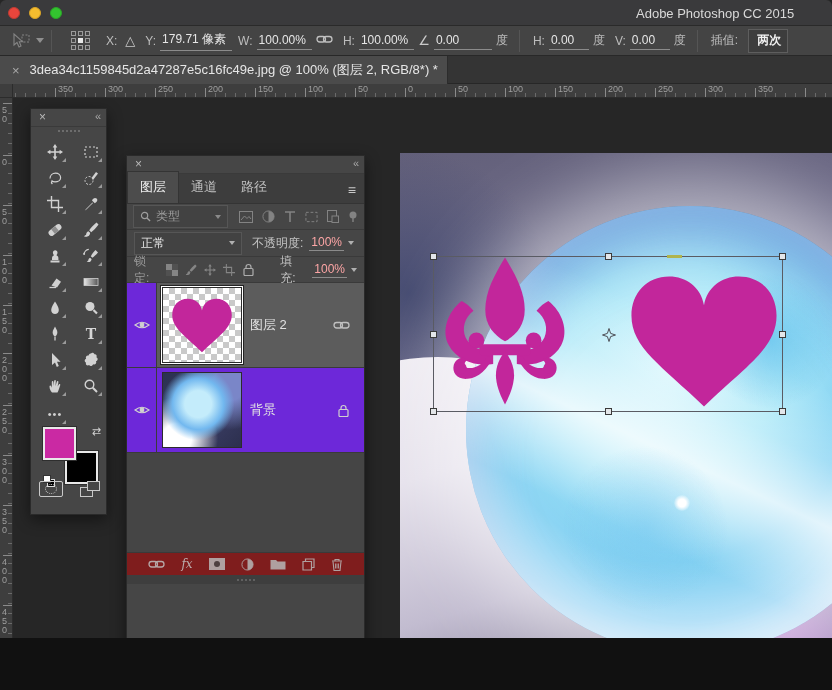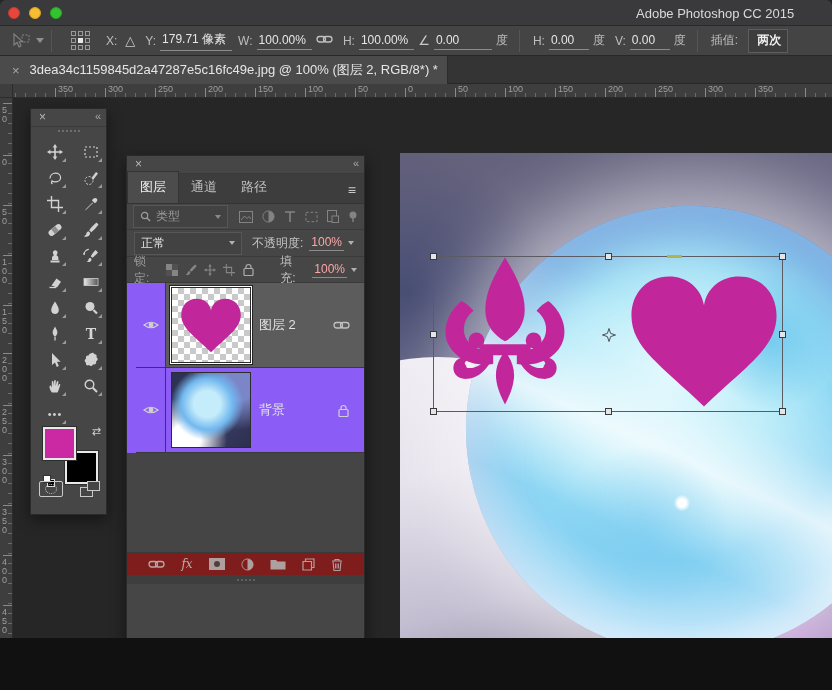--- a/index.html
+++ b/index.html
@@ -144,21 +144,21 @@
   .f-icons svg{opacity:.55;}
   .lp-blend{height:27px;display:flex;align-items:center;padding:0 7px;font-size:12px;color:#c3c3c3;border-bottom:1px solid #3a3a3a;}
   .blend-dd{display:flex;align-items:center;border:1px solid #565656;background:#424242;color:#e4e4e4;
             width:108px;padding:2px 6px;cursor:pointer;}
   .blend-dd .caret{margin-left:auto;border-left:3px solid transparent;border-right:3px solid transparent;border-top:4px solid #b0b0b0;}
   .val-dd{display:flex;align-items:center;gap:4px;color:#fca5a5;cursor:pointer;}
   .val-dd u{text-decoration:none;border-bottom:1px solid #8b8b8b;padding:0 2px 1px;}
   .val-dd .caret{border-left:3px solid transparent;border-right:3px solid transparent;border-top:4px solid #b0b0b0;}
   .lp-lock{height:26px;display:flex;align-items:center;padding:0 7px;font-size:12px;color:#9b9b9b;border-bottom:1px solid #3a3a3a;gap:7px;}
   .lock-ic{opacity:.75;display:flex;}
-  .layer-list{position:relative;background:#8b5cf6;padding-left:9px;}
+  .layer-list{position:relative;background:#6d28d9;}
   .layer-row{height:85px;display:flex;align-items:center;border-bottom:1px solid #3a3a3a;position:relative;cursor:pointer;}
   .layer-row .eyecol{width:30px;align-self:stretch;border-right:1px solid #3a3a3a;display:flex;align-items:center;justify-content:center;}
   .layer-row.sel .rowbody{background:#5c5c5c;}
   .rowbody{flex:1;align-self:stretch;display:flex;align-items:center;}
   .thumb{width:80px;height:76px;margin-left:5px;border:1px solid #2c2c2c;position:relative;
          background-color:#fff;
          background-image:linear-gradient(45deg,#c9c9c9 25%,transparent 25%,transparent 75%,#c9c9c9 75%),
                           linear-gradient(45deg,#c9c9c9 25%,transparent 25%,transparent 75%,#c9c9c9 75%);
          background-size:12px 12px;background-position:0 0,6px 6px;
          display:flex;align-items:center;justify-content:center;}

